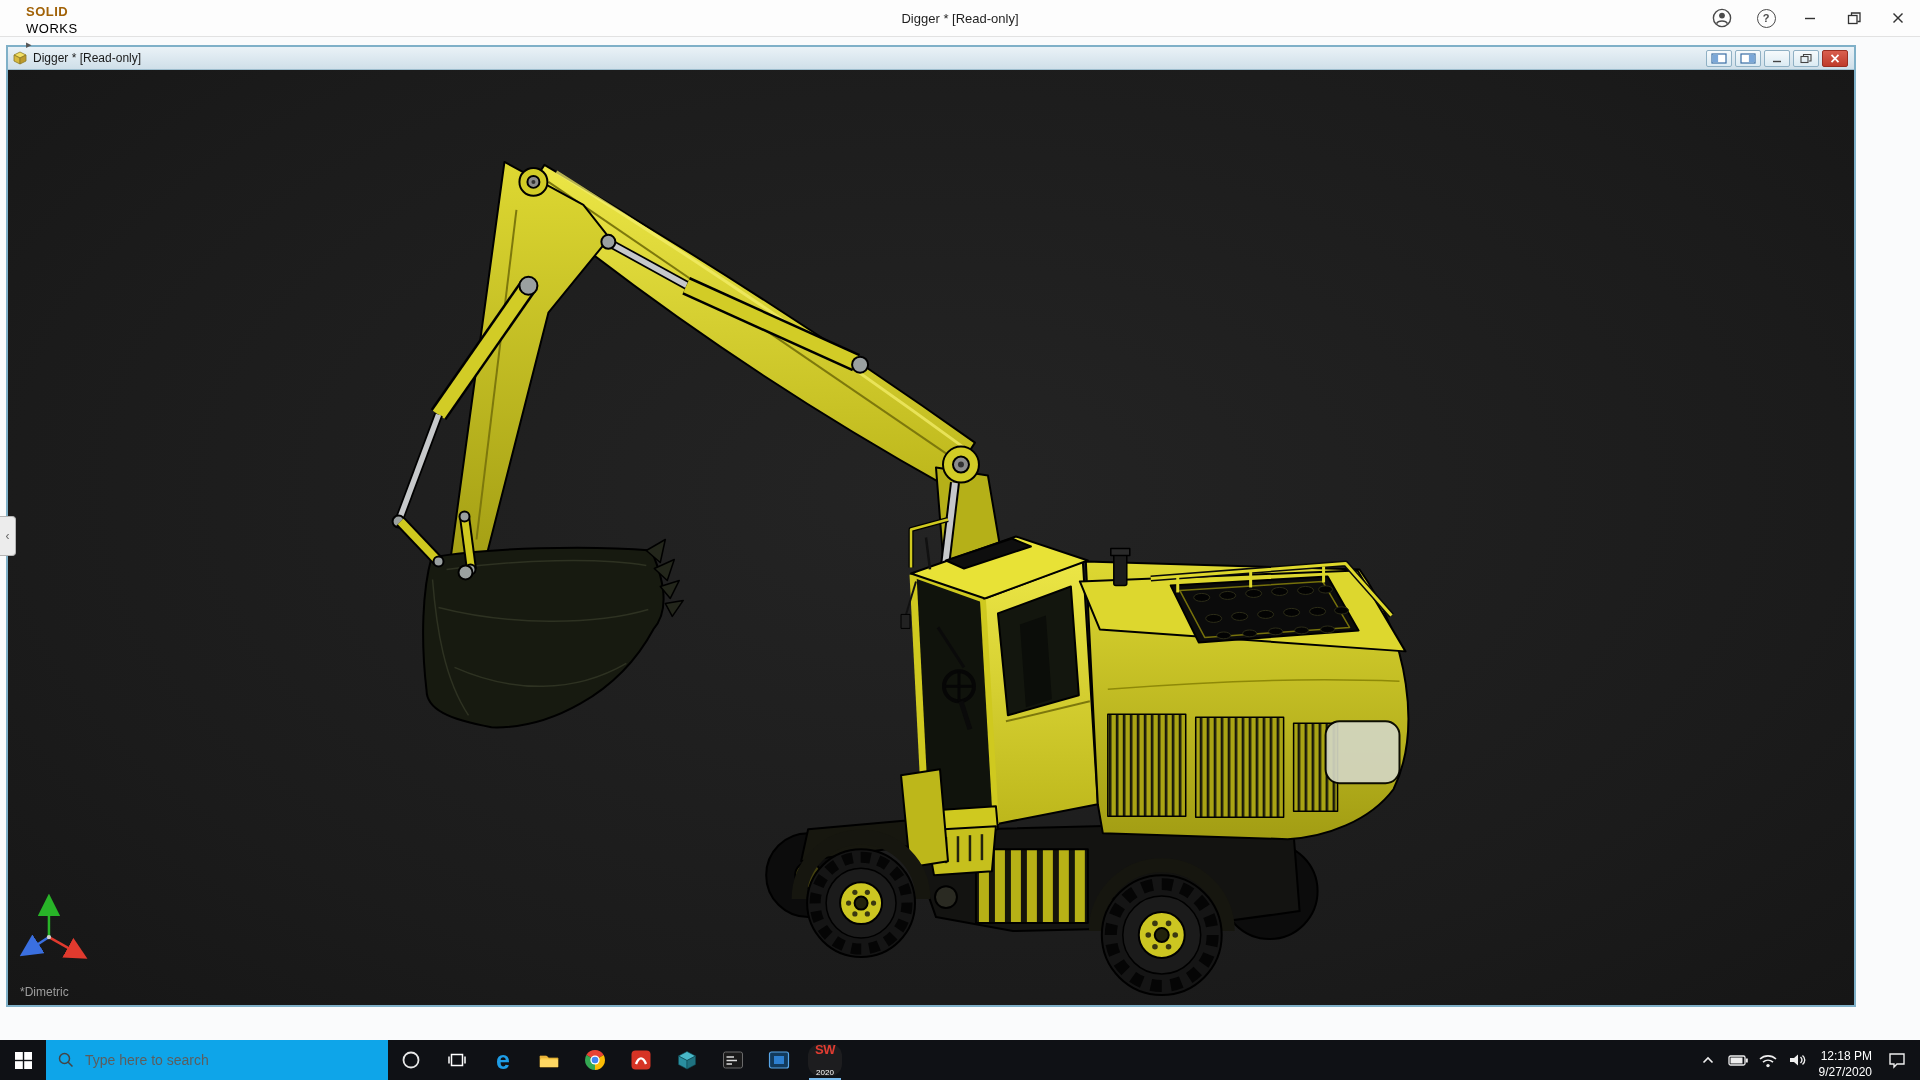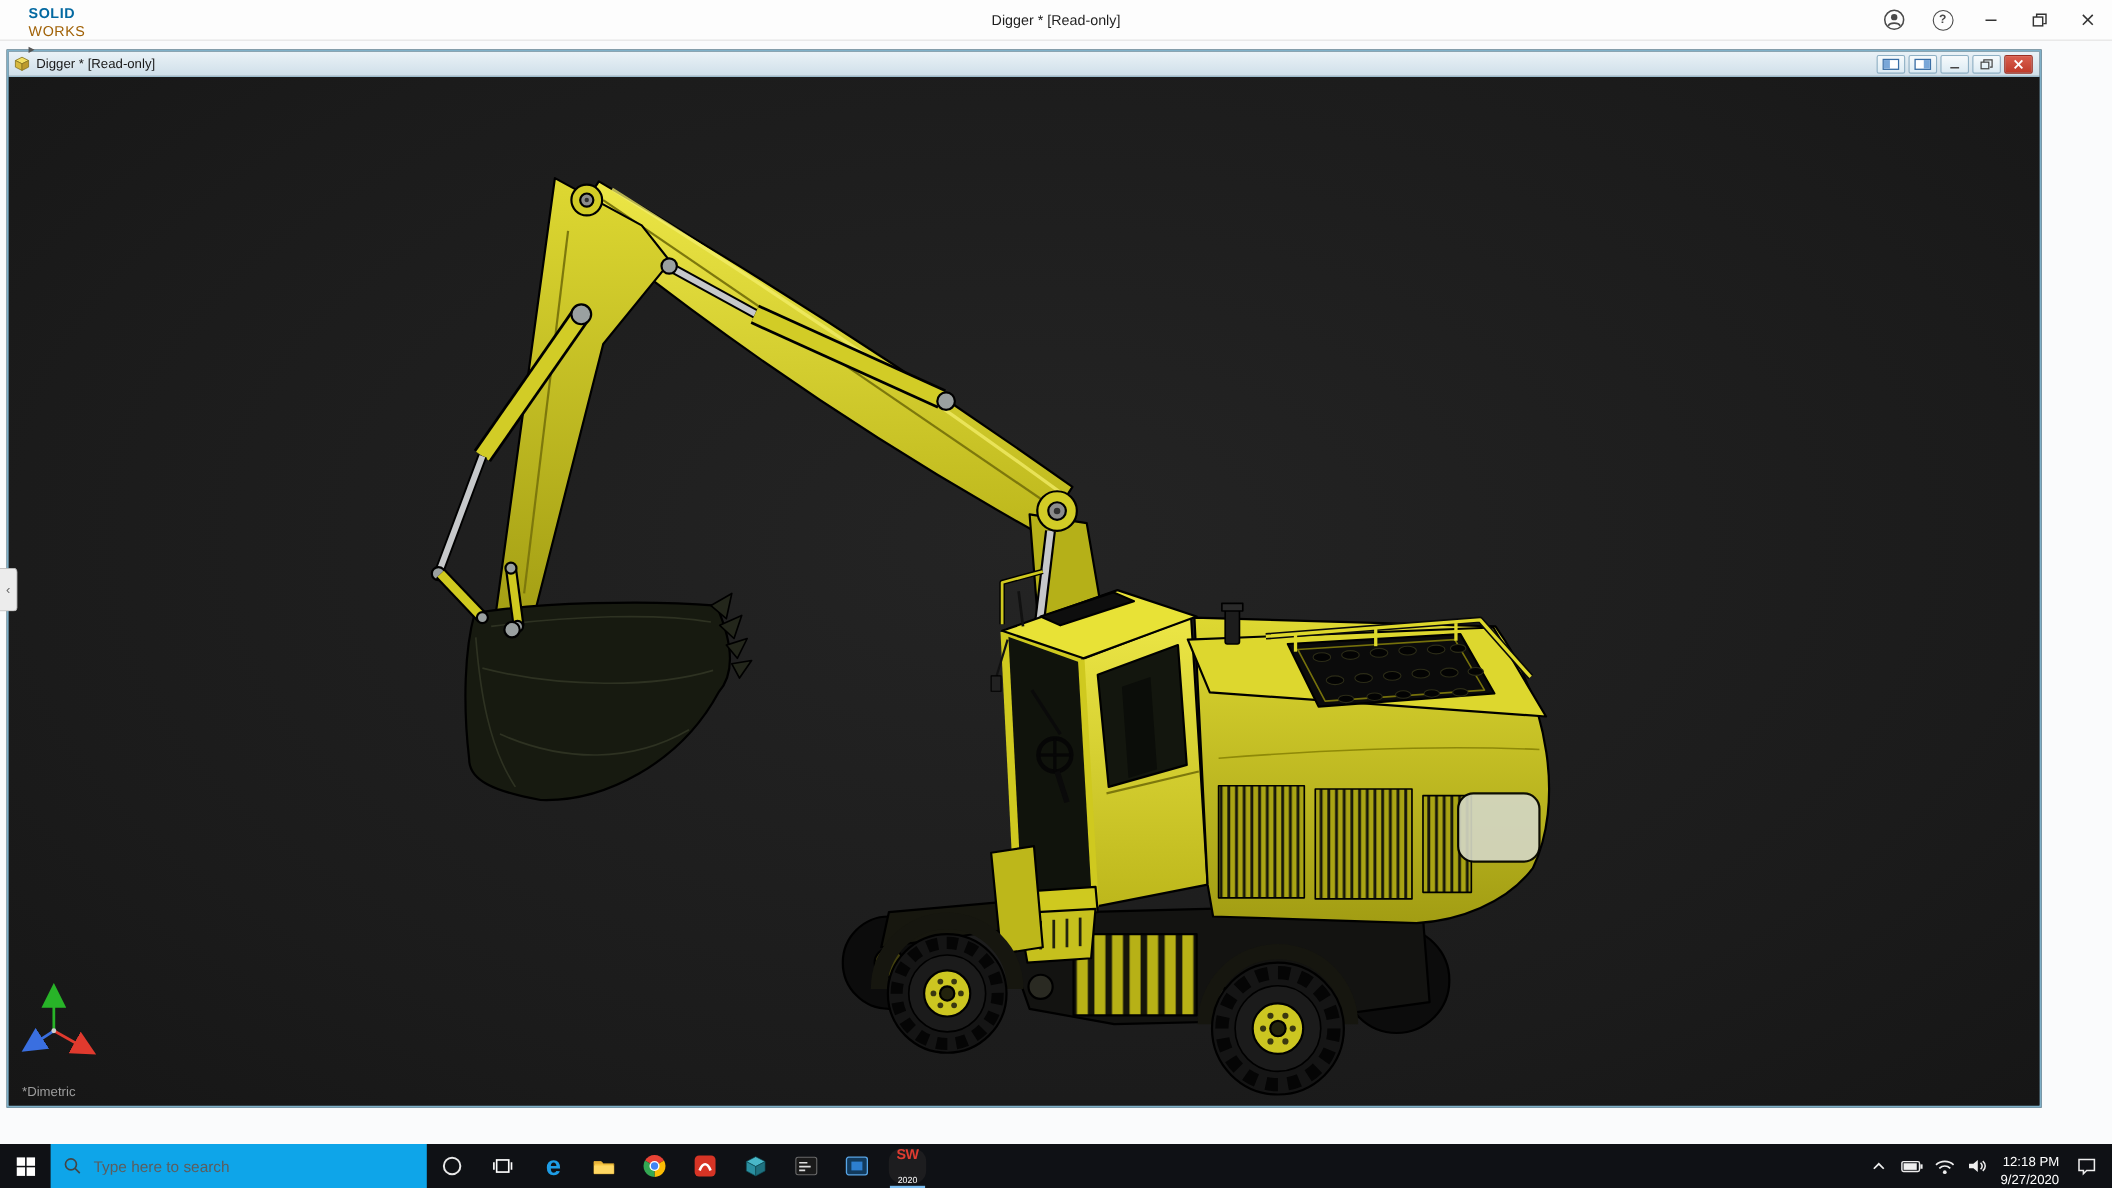--- a/index.html
+++ b/index.html
@@ -4,22 +4,22 @@
 <style>
   html,body{margin:0;padding:0;width:1920px;height:1080px;overflow:hidden;
     font-family:"Liberation Sans",sans-serif;-webkit-font-smoothing:antialiased;}
   .screen{position:relative;width:1920px;height:1080px;background:#fafbfc;}
 
   
   .titlebar{position:absolute;top:0;left:0;right:0;height:36px;background:#fdfdfd;
     border-bottom:1px solid #e2e2e2;display:flex;align-items:center;z-index:20;}
   .brand{display:flex;align-items:baseline;padding-left:12px;gap:2px;flex-direction:column;}
   .brand-mark{color:#c8102e;font-weight:bold;font-style:italic;font-size:15px;letter-spacing:-1px;margin-right:4px;}
-  .brand-solid{color:#0369a1;font-weight:bold;font-size:13px;letter-spacing:.5px;}
-  .brand-works{color:#a16207;font-size:13px;letter-spacing:.5px;}
+  .brand-solid{color:#a16207;font-weight:bold;font-size:13px;letter-spacing:.5px;}
+  .brand-works{color:#000000;font-size:13px;letter-spacing:.5px;}
   .menu-arrow{color:#555;font-size:11px;margin-left:14px;cursor:pointer;}
   .app-title{position:absolute;left:0;right:0;text-align:center;font-size:13px;color:#1f1f1f;pointer-events:none;}
   .win-controls{margin-left:auto;display:flex;height:100%;z-index:2;}
   .win-btn{width:44px;height:100%;display:flex;align-items:center;justify-content:center;
     background:transparent;border:none;padding:0;cursor:pointer;}
   .help-circle{width:17px;height:17px;border:1.4px solid #4a4a4a;border-radius:50%;
     display:flex;align-items:center;justify-content:center;font-size:11px;color:#4a4a4a;font-weight:bold;}
 
   
   .client{position:absolute;top:36px;left:0;right:0;bottom:40px;background:#fafbfc;}

